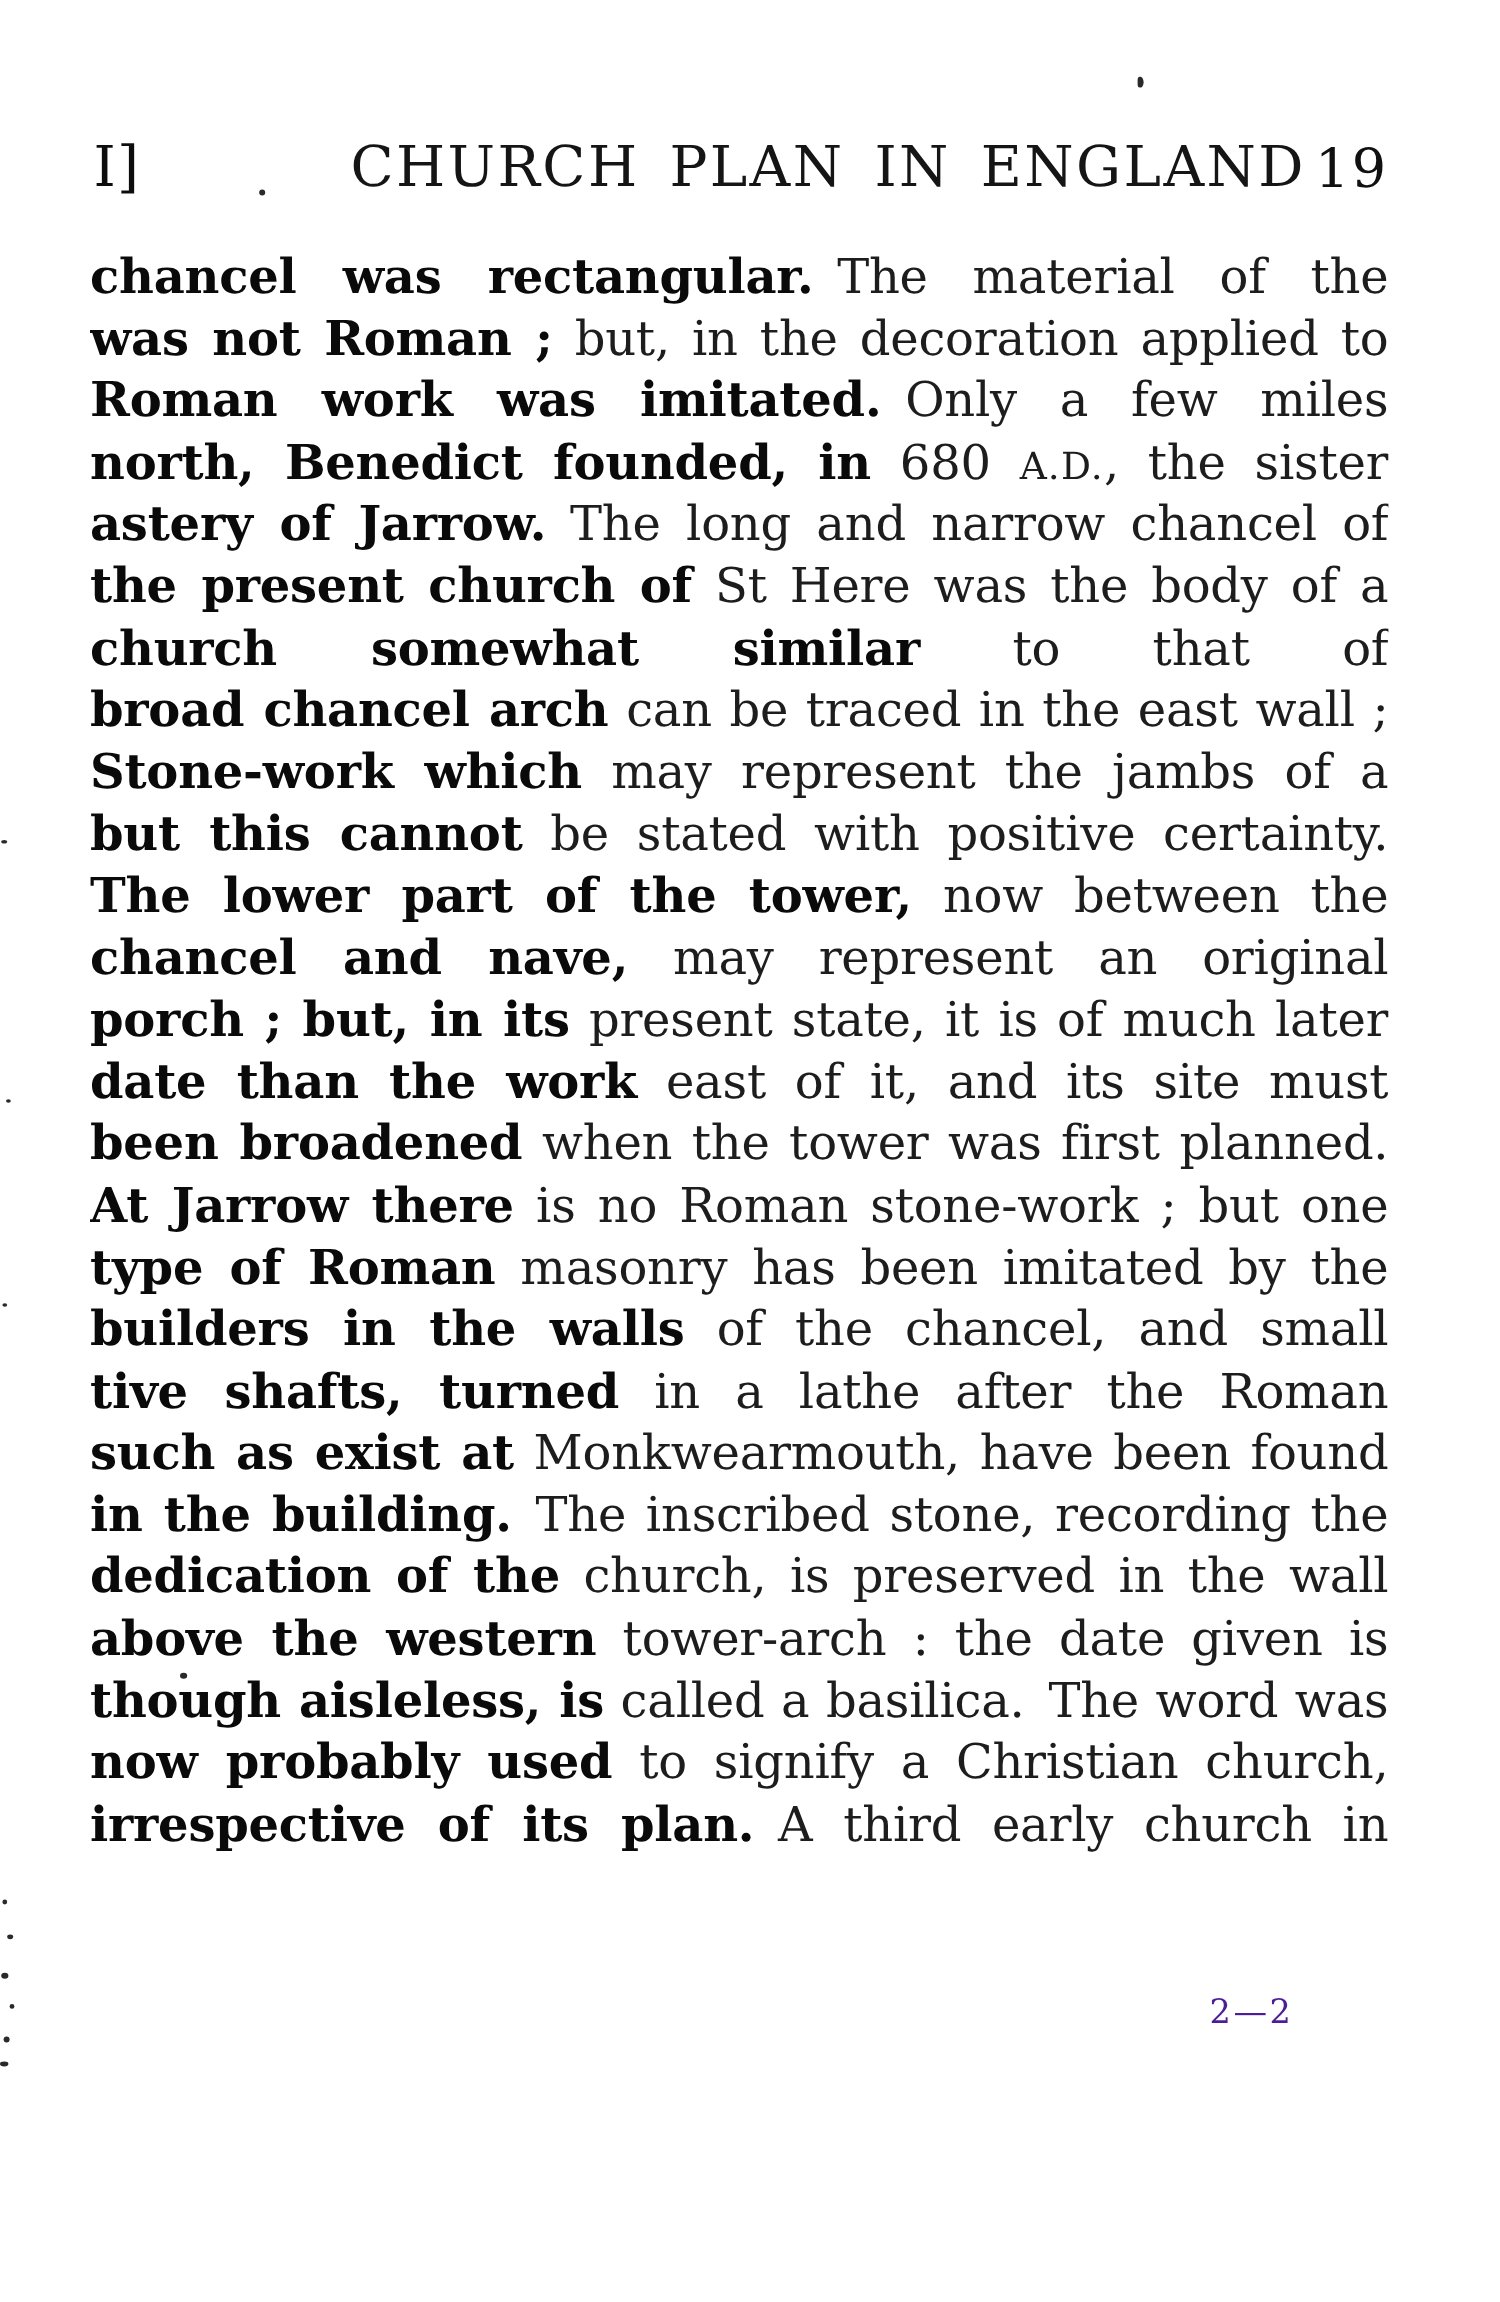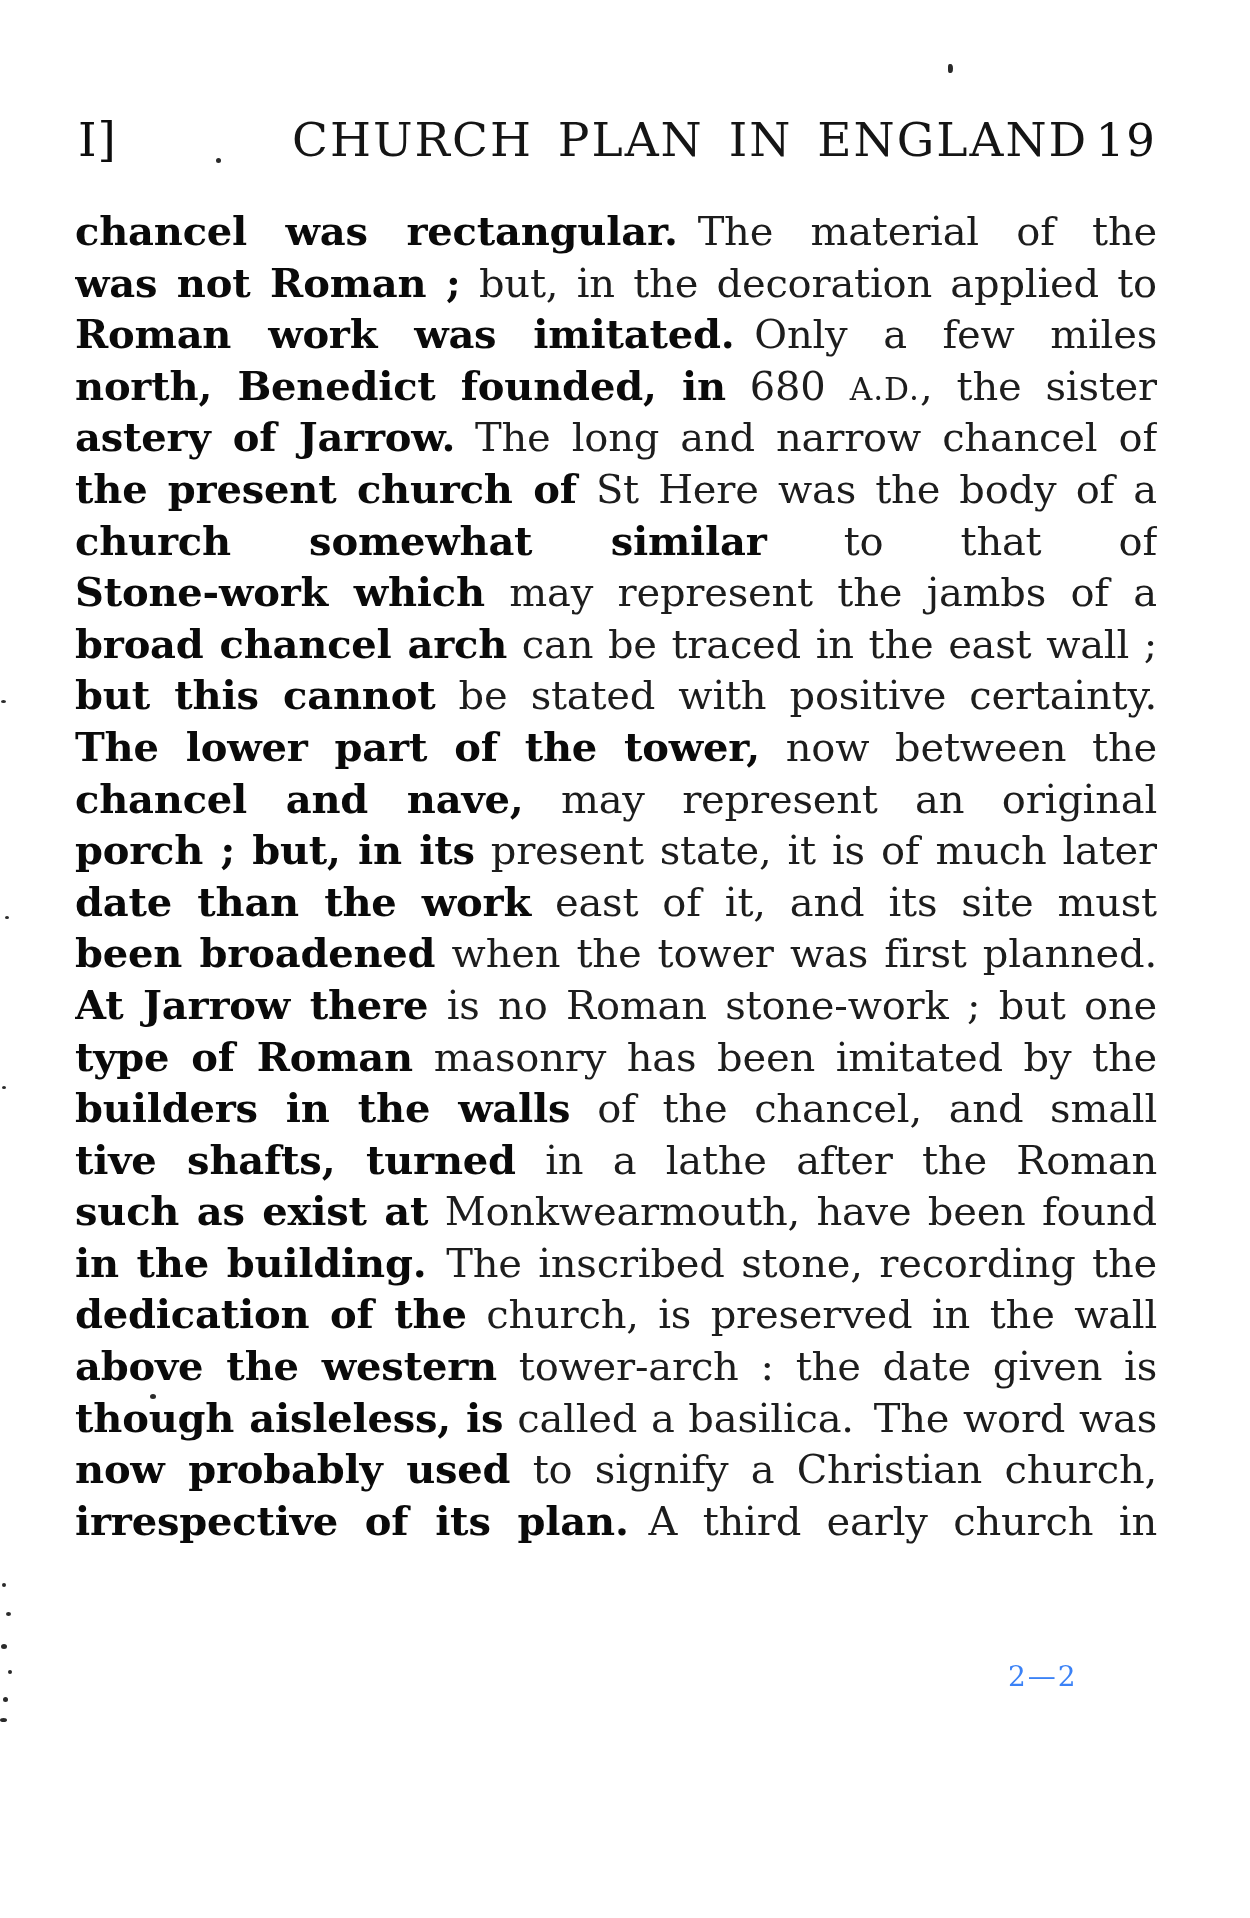--- a/index.html
+++ b/index.html
@@ -89,21 +89,21 @@
     margin-top: 12px;
   }
 
   
   .signature {
     position: absolute;
     left: 1008px;
     top: 1660px;
     font-size: 28px;
     letter-spacing: 2px;
-    color: #3b82f6;
+    color: #4c1d95;
   }
 
   
   .speck {
     position: absolute;
     background: #2a2a2a;
     border-radius: 50%;
   }
 </style>
 </head>
@@ -118,22 +118,22 @@
   </div>
 
   <div class="body-text">
       <div class="line"><span class="lead">chancel was rectangular.</span><span class="rest"> The material of the building</span></div>
       <div class="line"><span class="lead">was not Roman ;</span><span class="rest"> but, in the decoration applied to it,</span></div>
       <div class="line"><span class="lead">Roman work was imitated.</span><span class="rest"> Only a few miles further</span></div>
       <div class="line"><span class="lead">north, Benedict founded, in</span><span class="rest"> 680 <span class="sc">A.D.</span>, the sister mon-</span></div>
       <div class="line"><span class="lead">astery of Jarrow.</span><span class="rest"> The long and narrow chancel of</span></div>
       <div class="line"><span class="lead">the present church of</span><span class="rest"> St Here was the body of a</span></div>
       <div class="line"><span class="lead">church somewhat similar</span><span class="rest"> to that of Monkwearmouth.</span></div>
+      <div class="line"><span class="lead">broad chancel arch</span><span class="rest"> can be traced in the east wall ;</span></div>
       <div class="line"><span class="lead">Stone-work which</span><span class="rest"> may represent the jambs of a</span></div>
-      <div class="line"><span class="lead">broad chancel arch</span><span class="rest"> can be traced in the east wall ;</span></div>
       <div class="line"><span class="lead">but this cannot</span><span class="rest"> be stated with positive certainty.</span></div>
       <div class="line"><span class="lead">The lower part of the tower,</span><span class="rest"> now between the present</span></div>
       <div class="line"><span class="lead">chancel and nave,</span><span class="rest"> may represent an original western</span></div>
       <div class="line"><span class="lead">porch ; but, in its</span><span class="rest"> present state, it is of much later</span></div>
       <div class="line"><span class="lead">date than the work</span><span class="rest"> east of it, and its site must have</span></div>
       <div class="line"><span class="lead">been broadened</span><span class="rest"> when the tower was first planned.</span></div>
       <div class="line"><span class="lead">At Jarrow there</span><span class="rest"> is no Roman stone-work ; but one</span></div>
       <div class="line"><span class="lead">type of Roman</span><span class="rest"> masonry has been imitated by the</span></div>
       <div class="line"><span class="lead">builders in the walls</span><span class="rest"> of the chancel, and small decora-</span></div>
       <div class="line"><span class="lead">tive shafts, turned</span><span class="rest"> in a lathe after the Roman fashion,</span></div>

